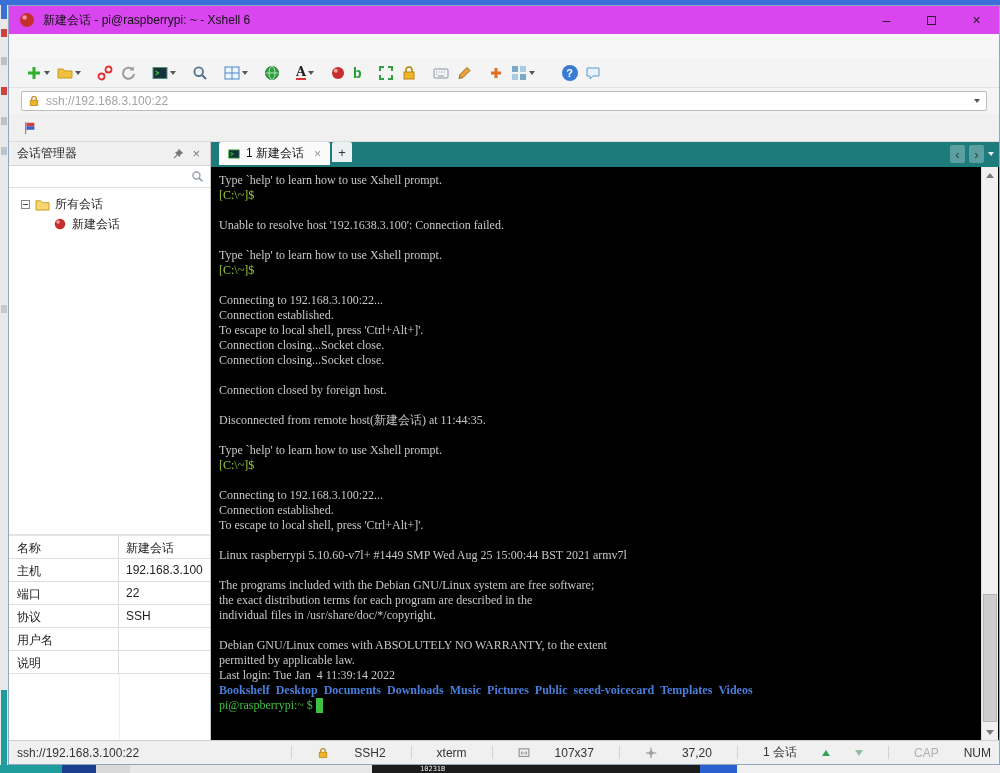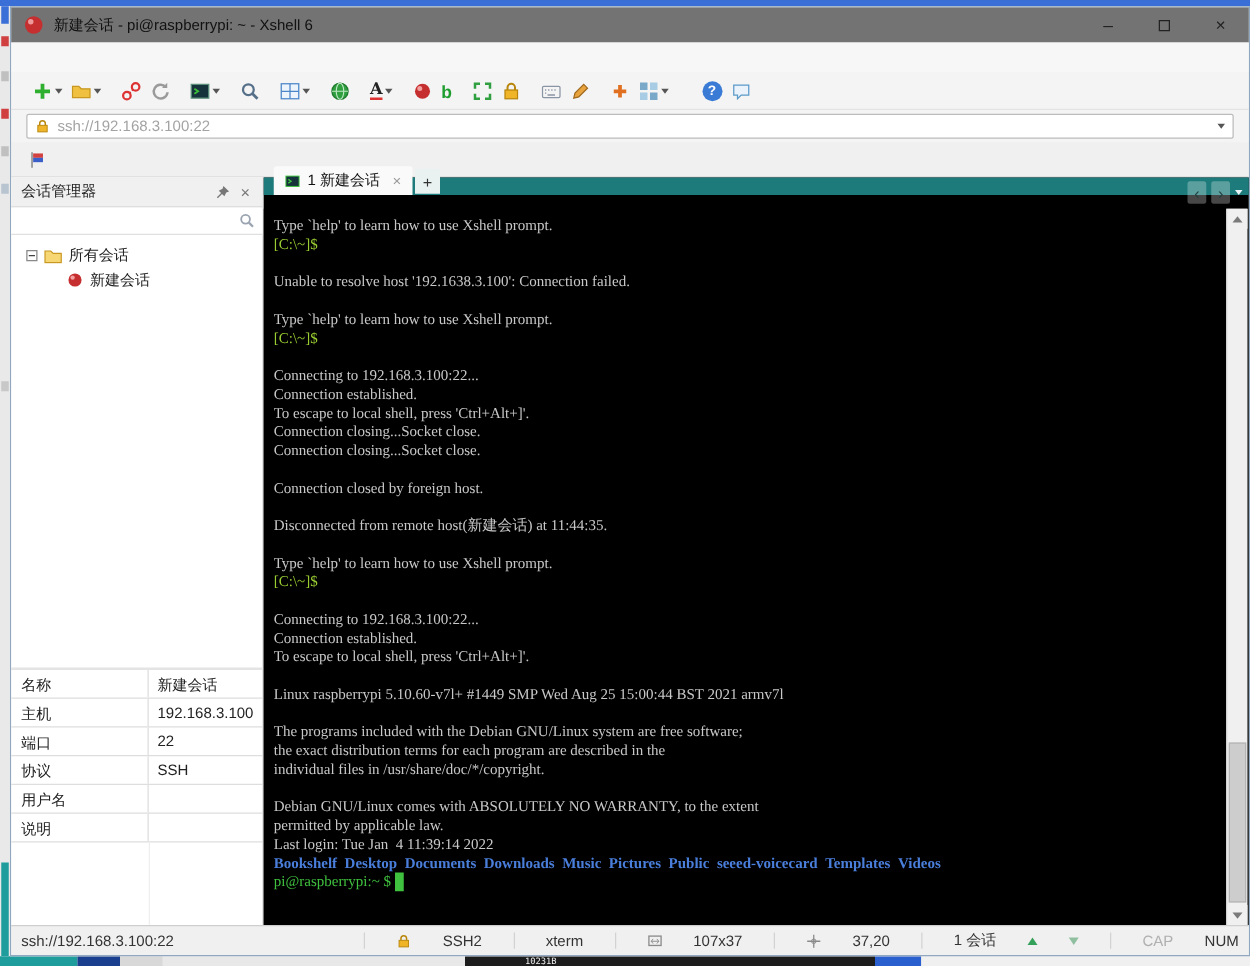--- a/index.html
+++ b/index.html
@@ -17,21 +17,21 @@
   .seg-a{left:0;width:62px;background:#1f9d9d;}
   .seg-b{left:62px;width:34px;background:#1a3f8f;}
   .seg-c{left:96px;width:34px;background:#d8d8d8;}
   .seg-d{left:372px;width:328px;background:#1c1c1c;color:#eee;font-size:7px;line-height:8px;padding-left:48px;font-family:"DejaVu Sans Mono",monospace;}
   .seg-e{left:700px;width:37px;background:#2a5fd0;}
   .seg-f{left:737px;width:263px;background:#f0f0f0;}
 
   
   .window{position:absolute;left:8px;top:5px;width:992px;height:760px;background:#f2f2f2;
           border:1px solid #8fa8bf;}
-  .titlebar{position:absolute;left:0;top:0;right:0;height:28px;background:#737373;display:flex;align-items:center;}
+  .titlebar{position:absolute;left:0;top:0;right:0;height:28px;background:#d946ef;display:flex;align-items:center;}
   .titlebar .appico{margin:0 8px 0 10px;}
   .title{color:#111;}
   .winbtns{position:absolute;right:0;top:0;height:28px;display:flex;}
   .wbtn{width:45px;height:28px;display:flex;align-items:center;justify-content:center;color:#222;font-size:14px;background:none;border:none;}
   .maxbox{width:9px;height:9px;border:1px solid #222;display:block;}
 
   .menubar{position:absolute;left:0;top:28px;right:0;height:24px;background:#f7f7f7;display:flex;align-items:center;padding-left:18px;}
   .mitem{padding:0 11px;line-height:24px;color:#222;margin-top:44px;}
 
   .toolbar{position:absolute;left:0;top:52px;right:0;height:30px;background:#f4f4f4;display:flex;align-items:center;padding-left:14px;border-bottom:1px solid #e3e3e3;}
@@ -65,21 +65,21 @@
   .splitter{height:2px;background:#e4e4e4;}
   .props{}
   .prow{display:flex;height:23px;border-bottom:1px solid #dedede;}
   .plabel{width:110px;border-right:1px solid #dedede;padding:4px 0 0 8px;color:#222;}
   .pvalue{flex:1;padding:4px 0 0 7px;color:#222;}
   .sp-fill{flex:1;position:relative;}
   .sp-fill .vguide{position:absolute;left:110px;top:0;bottom:0;width:1px;background:#eee;}
 
   
   .main{position:absolute;left:202px;top:136px;right:0;height:598px;background:#000;}
-  .tabbar{position:absolute;left:0;top:0;right:0;height:14px;background:#1e7b7b;display:flex;align-items:flex-end;padding-left:8px;}
+  .tabbar{position:absolute;left:0;top:0;right:0;height:25px;background:#1e7b7b;display:flex;padding-left:8px;}
   .tab{height:23px;background:#fafafa;display:flex;align-items:center;padding:0 9px;gap:6px;border-radius:2px 2px 0 0;margin-right:2px;color:#111;}
   .tab .tclose{color:#999;font-size:12px;padding-left:4px;}
   .addtab{width:20px;justify-content:center;padding:0;background:#e9f1f1;color:#333;font-size:13px;height:20px;margin-bottom:1px;}
   .tab-nav{position:absolute;right:5px;top:3px;display:flex;align-items:center;gap:4px;}
   .tab-nav .chip{width:15px;height:18px;background:rgba(255,255,255,.28);color:#23403f;display:flex;align-items:center;justify-content:center;font-size:13px;border-radius:2px;}
   .tab-nav .caret{border-top-color:#eaf4f4;}
 
   .term{position:absolute;left:0;top:25px;right:19px;bottom:0;background:#000;padding:6px 0 0 8px;
         font-family:Liberation Serif, serif;font-size:12px;line-height:15px;overflow:hidden;}
   .tline{white-space:pre;height:15px;}

